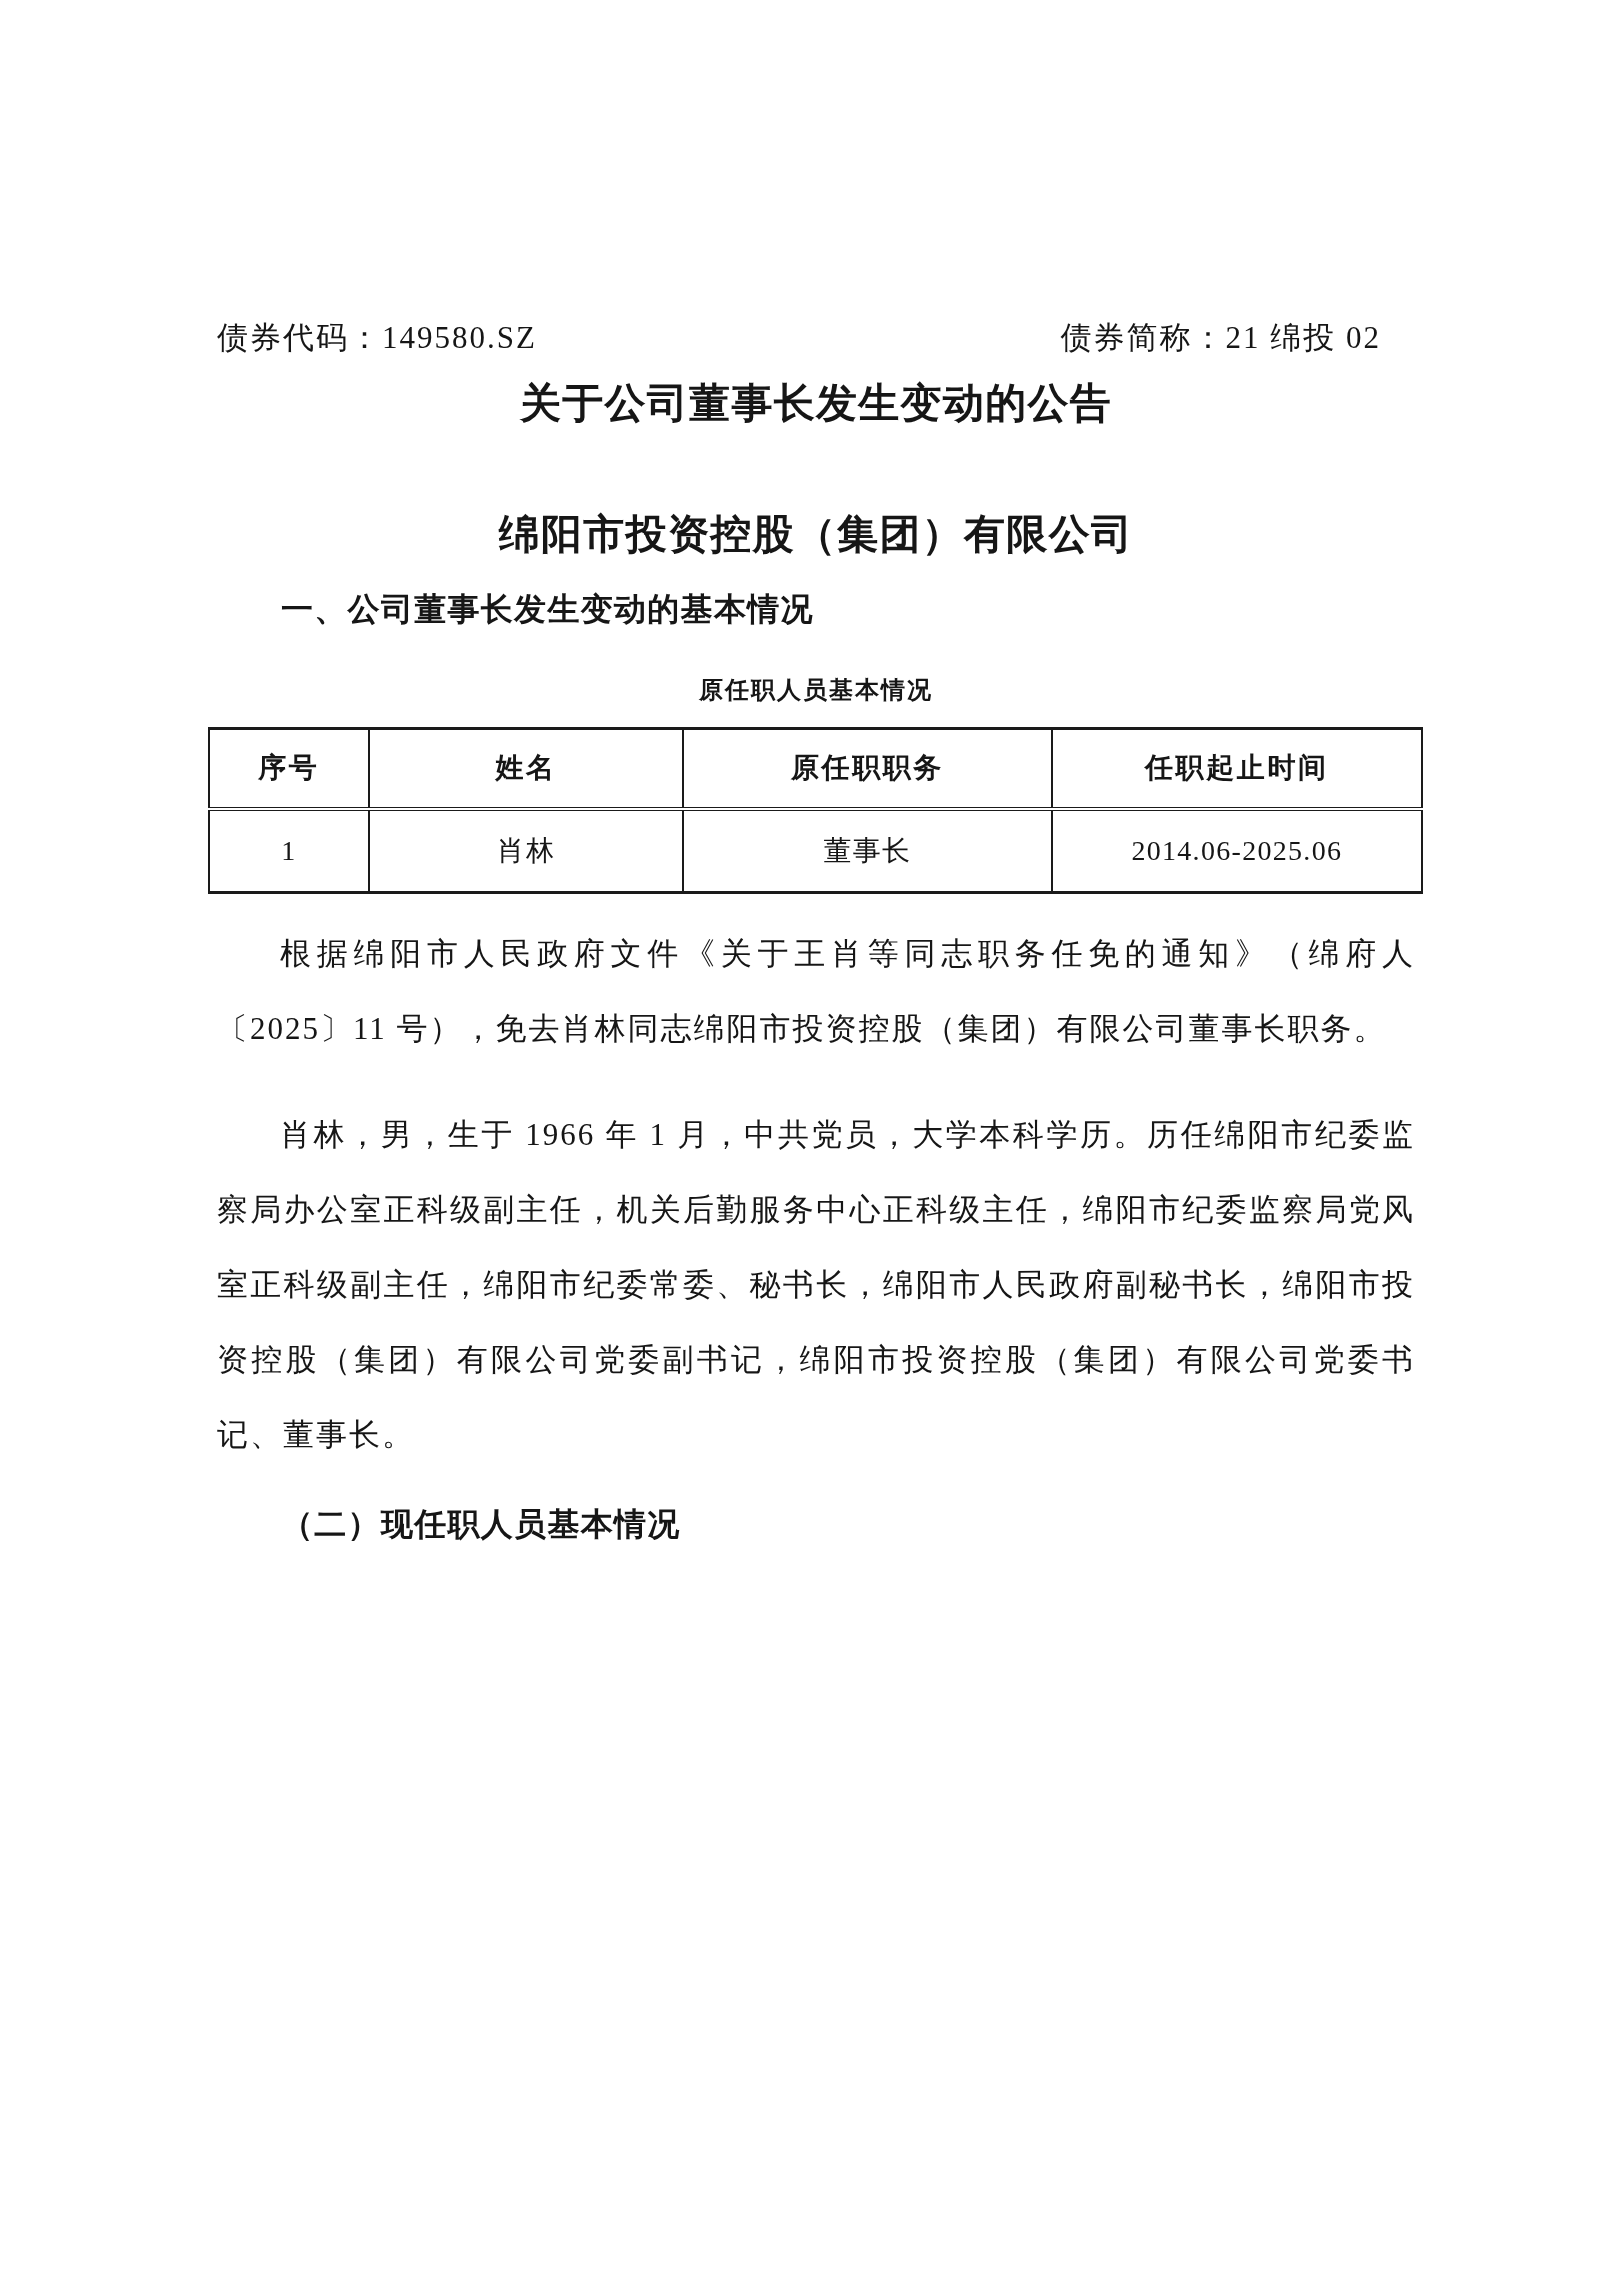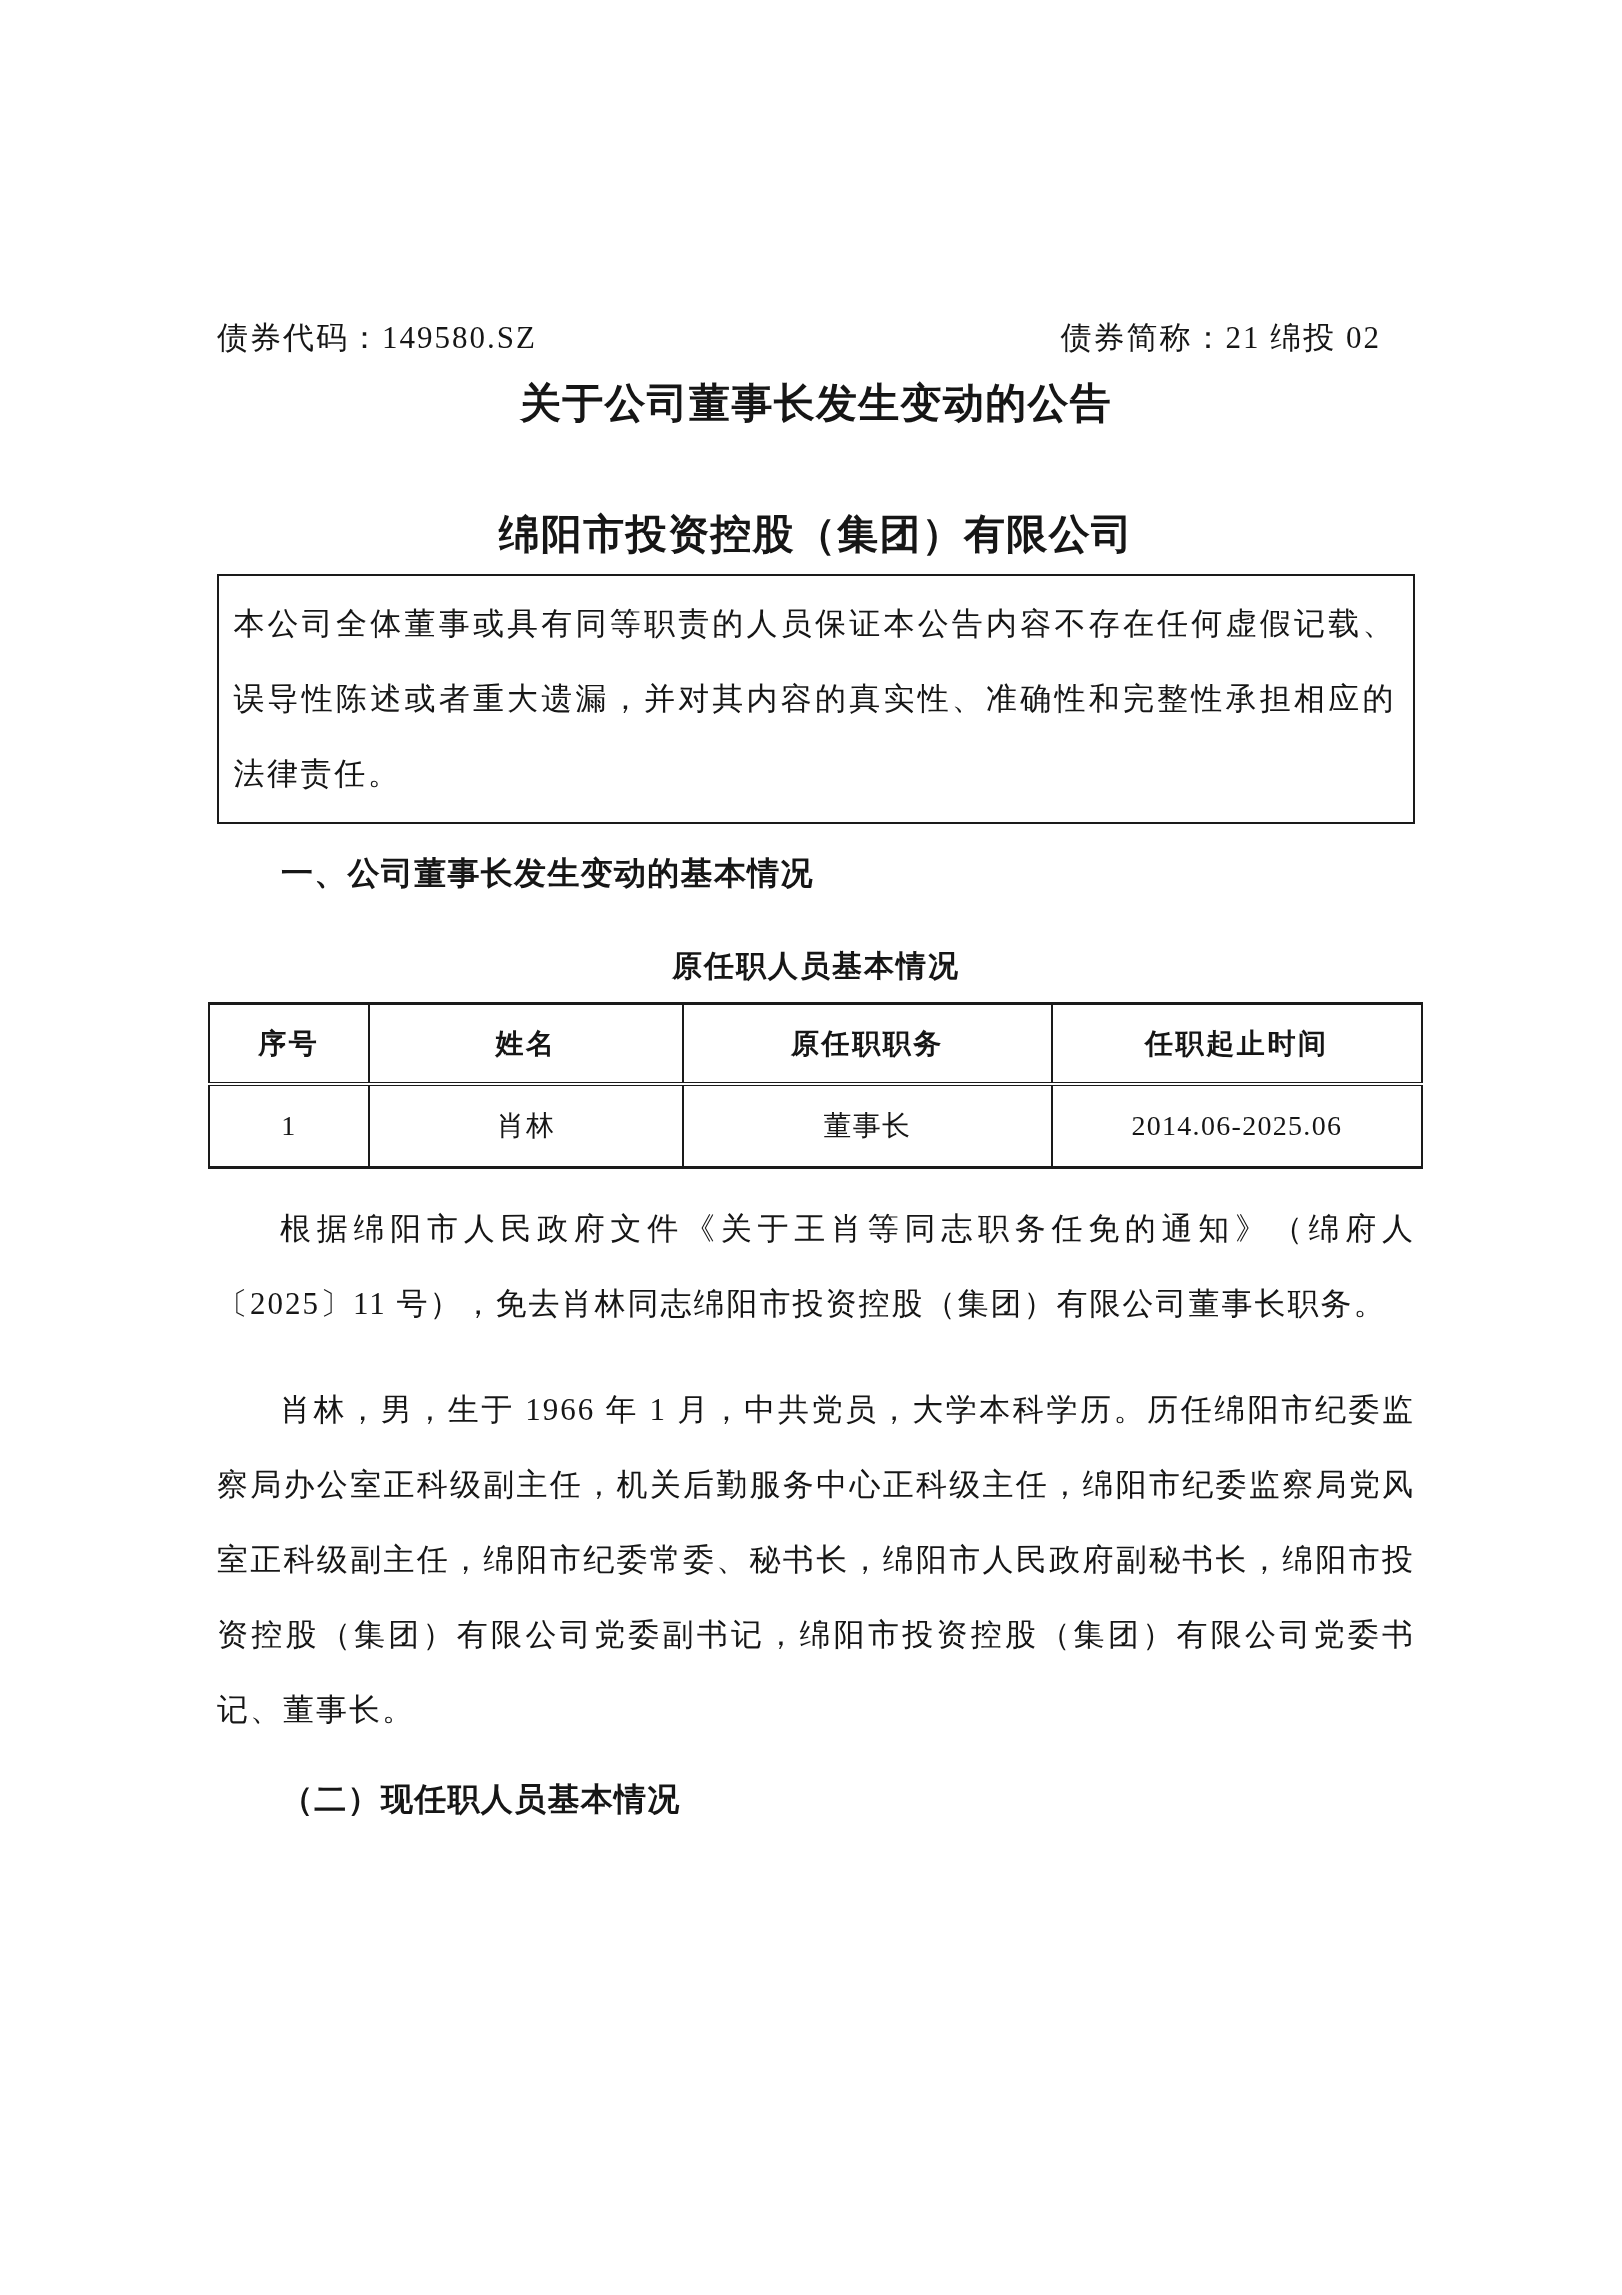--- a/index.html
+++ b/index.html
@@ -52,24 +52,24 @@
     font-size: 32px;
     line-height: 39px;
     padding-left: 64px;
     letter-spacing: 1.3px;
   }
   .heading-l1 { margin-top: 30px; }
   .heading-l2 { margin-top: 35px; }
   .heading-l2.second { margin-top: 33px; }
 
   .table-caption {
-    margin-top: 53px;
+    margin-top: 42px;
     text-align: center;
     font-weight: 700;
-    font-size: 30px;
+    font-size: 24px;
     line-height: 39px;
     letter-spacing: 2px;
   }
 
   table.info-table {
     margin-top: 17px;
     width: calc(100% + 17px);
     margin-left: -9.2px;
     border-collapse: collapse;
     font-size: 28px;
@@ -111,21 +111,20 @@
 <div class="page">
 
   <div class="doc-header">
     <span class="hdr-left">债券代码：149580.SZ</span>
     <span class="hdr-right">债券简称：21 绵投 02</span>
   </div>
 
   <div class="title title-2">关于公司董事长发生变动的公告</div>
   <div class="title title-1">绵阳市投资控股（集团）有限公司</div>
 
-  <div class="disclaimer-box">本公司全体董事或具有同等职责的人员保证本公告内容不存在任何虚假记载、误导性陈述或者重大遗漏，并对其内容的真实性、准确性和完整性承担相应的法律责任。</div>
 
   <div class="heading-l1">一、公司董事长发生变动的基本情况</div>
 
 
   <div class="table-caption">原任职人员基本情况</div>
 
   <table class="info-table">
     <thead>
       <tr>
         <th class="col-no">序号</th>

